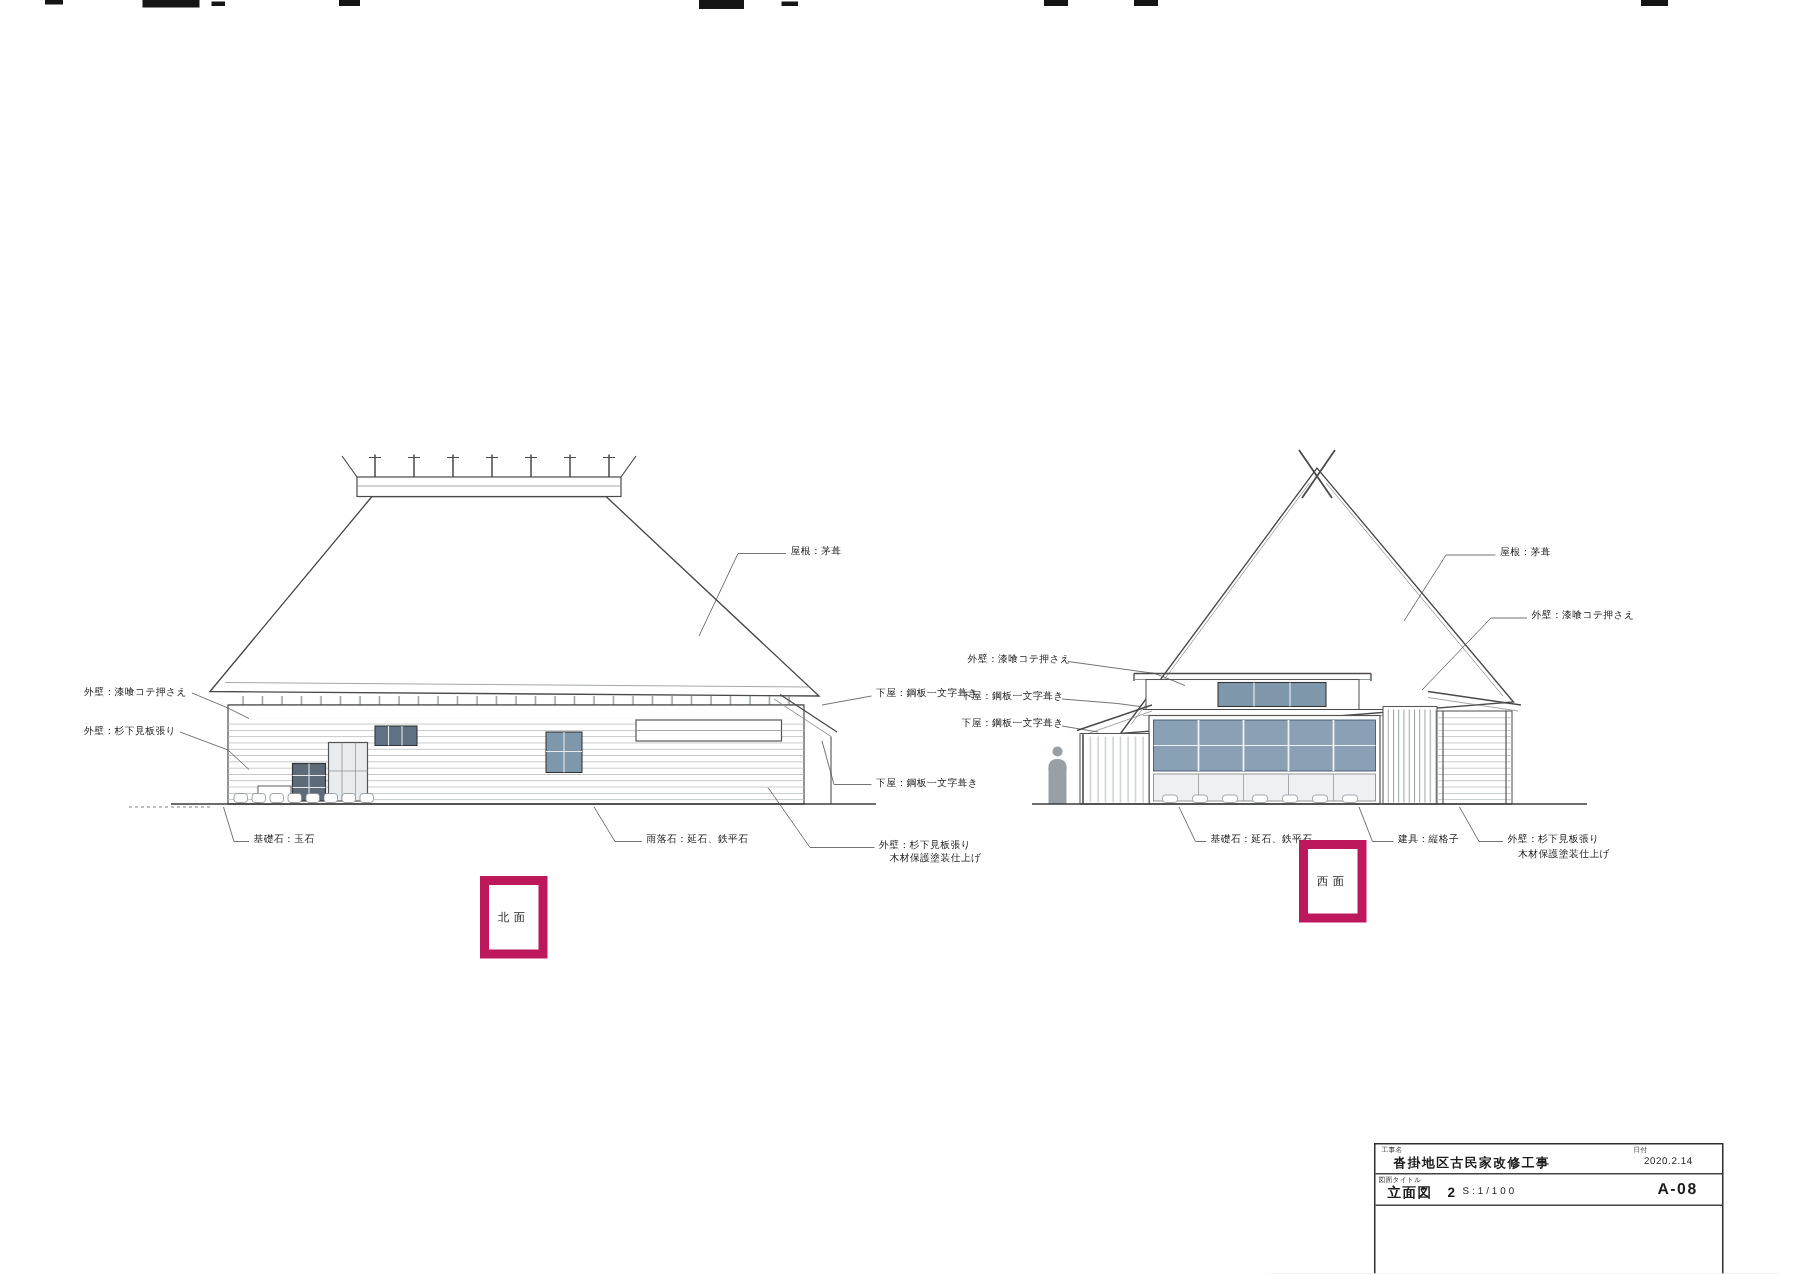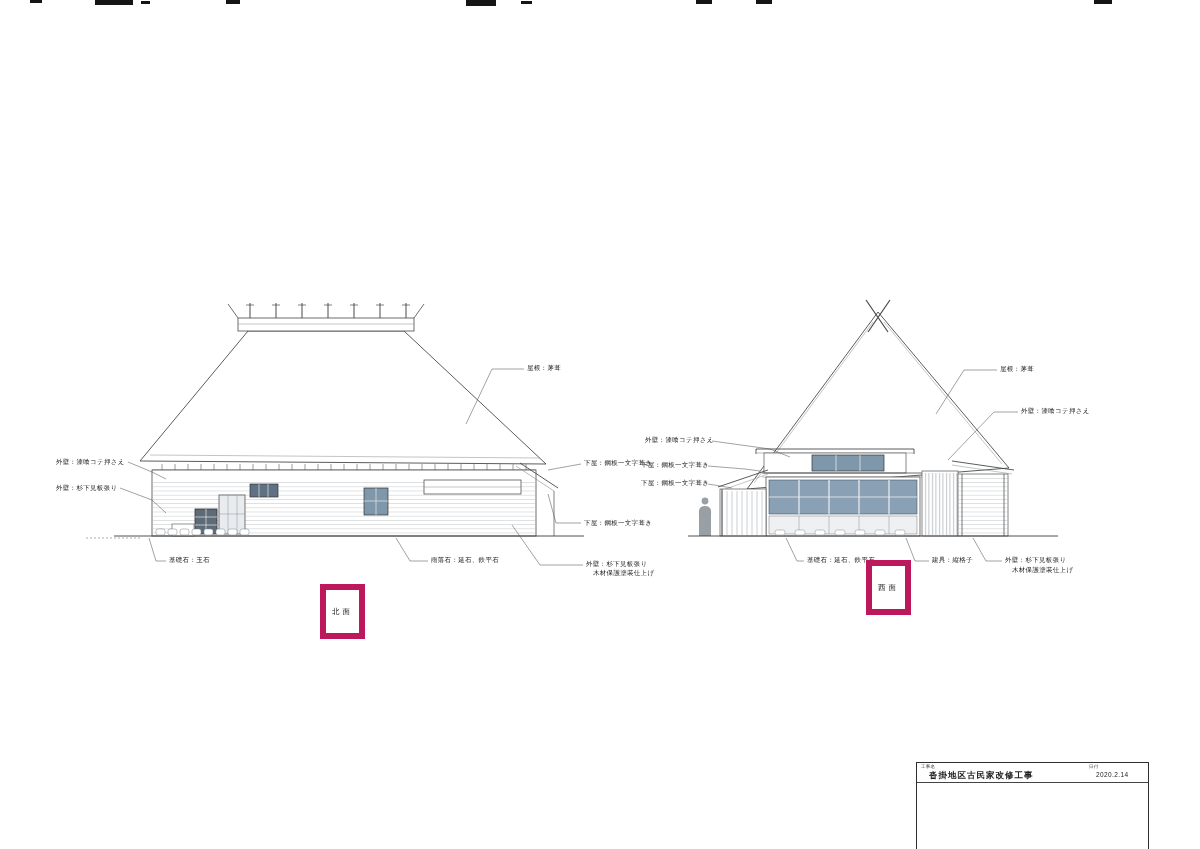--- a/index.html
+++ b/index.html
@@ -210,15 +210,21 @@
   <div class="cad-label" style="left:1012px;top:566px">木材保護塗装仕上げ</div>
   <div class="view-tag" style="left:866px;top:560px">西面</div>
 
   <div class="tblock">
     <div class="tb-row tb-row1">
       <span class="tb-tiny" style="left:4px;top:1px">工事名</span>
       <span class="tb-proj">沓掛地区古民家改修工事</span>
       <span class="tb-tiny" style="left:172px;top:1px">日付</span>
       <span class="tb-date">2020.2.14</span>
     </div>
+    <div class="tb-row tb-row2">
+      <span class="tb-tiny" style="left:2px;top:1px">図面タイトル</span>
+      <span class="tb-title">立面図　2</span>
+      <span class="tb-scale">S:1/100</span>
+      <span class="tb-dwgno">A-08</span>
+    </div>
   </div>
 
 </div>
 
 </body></html>

